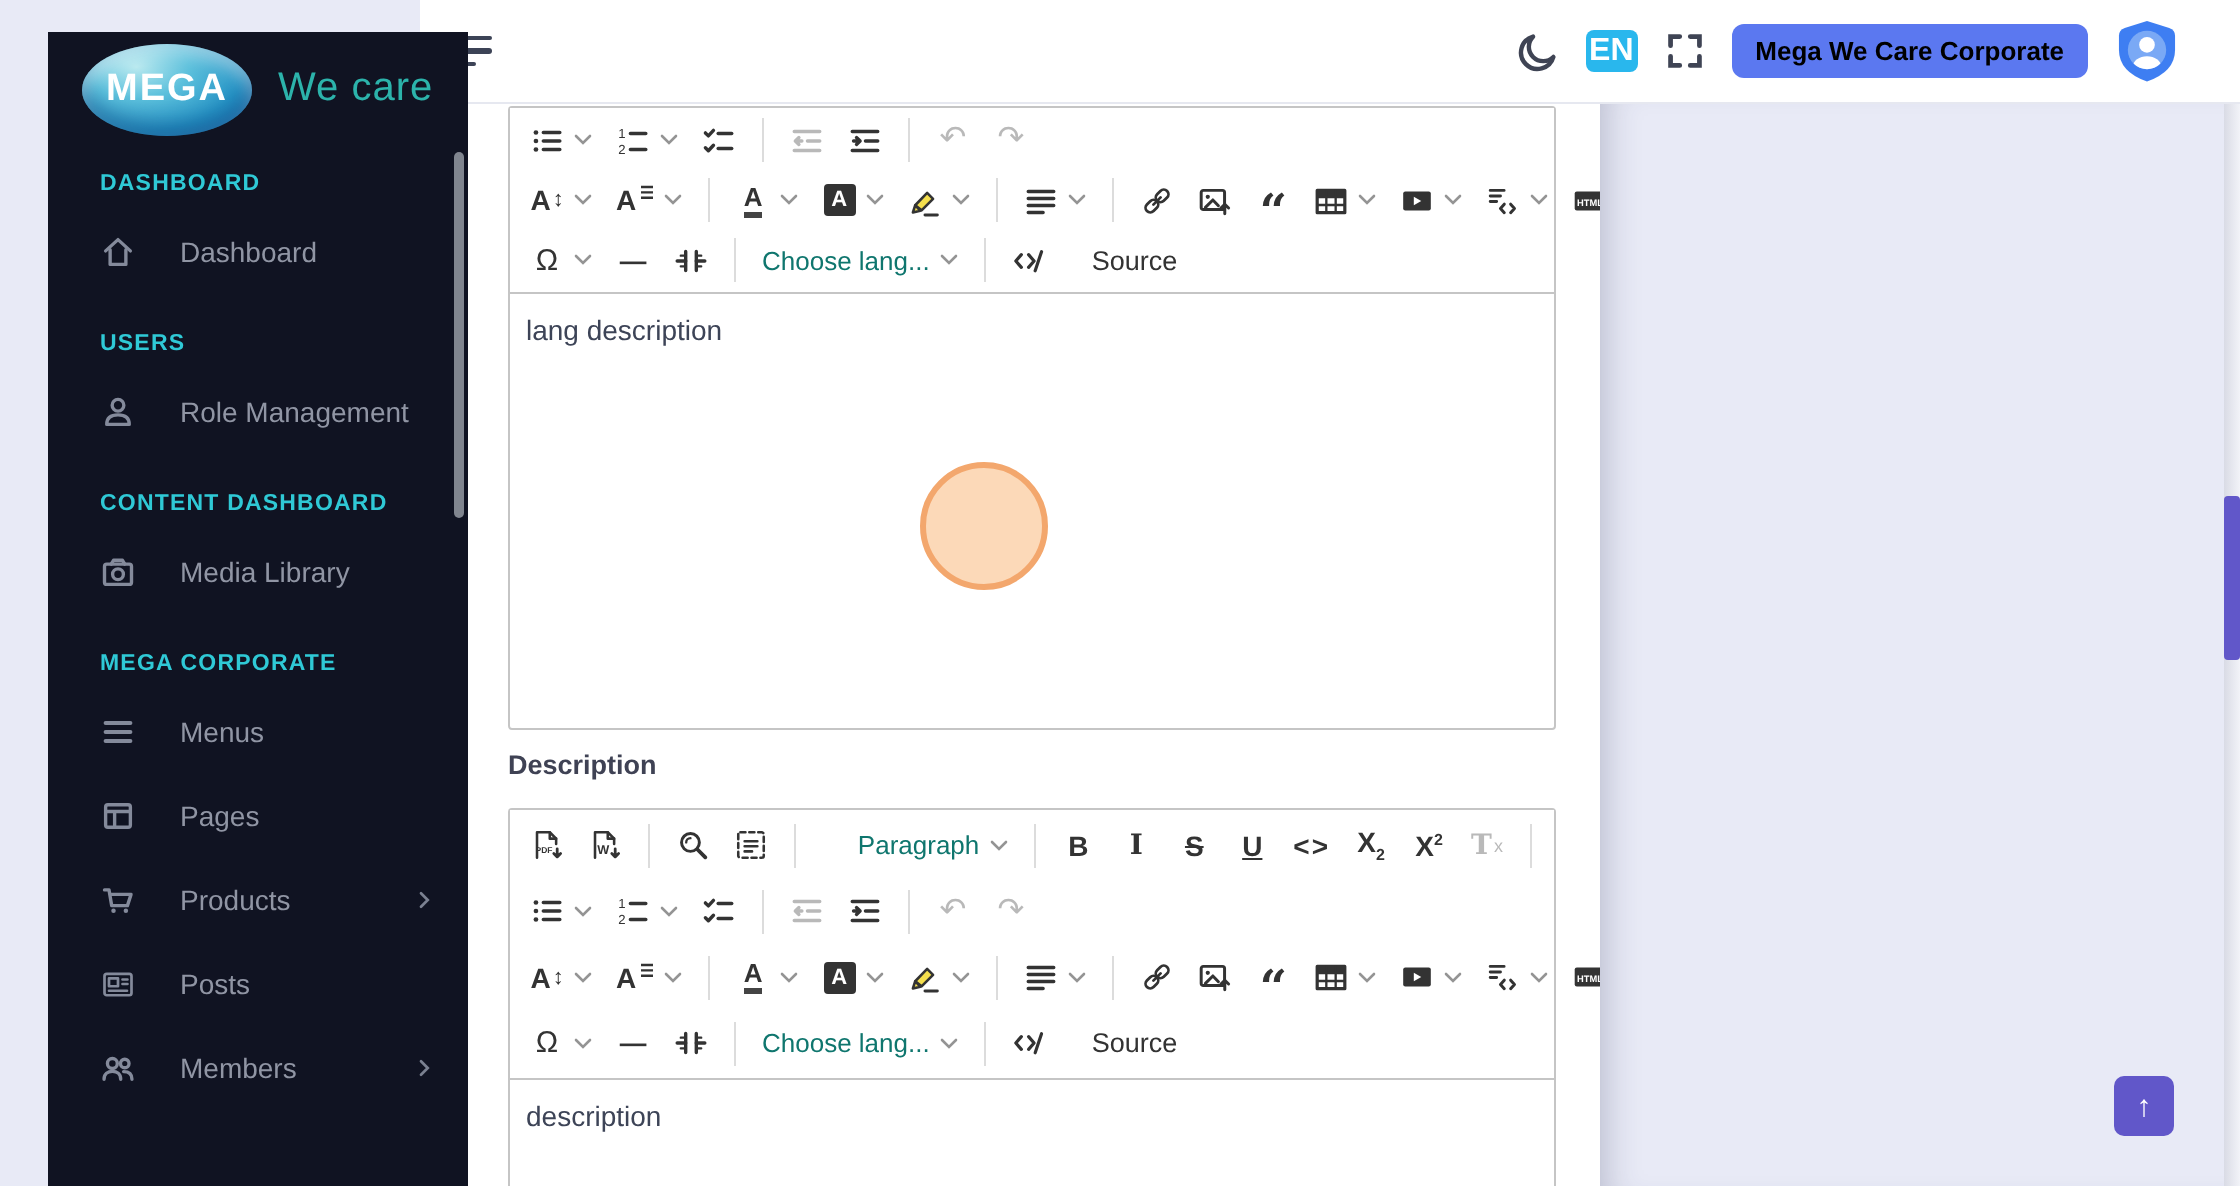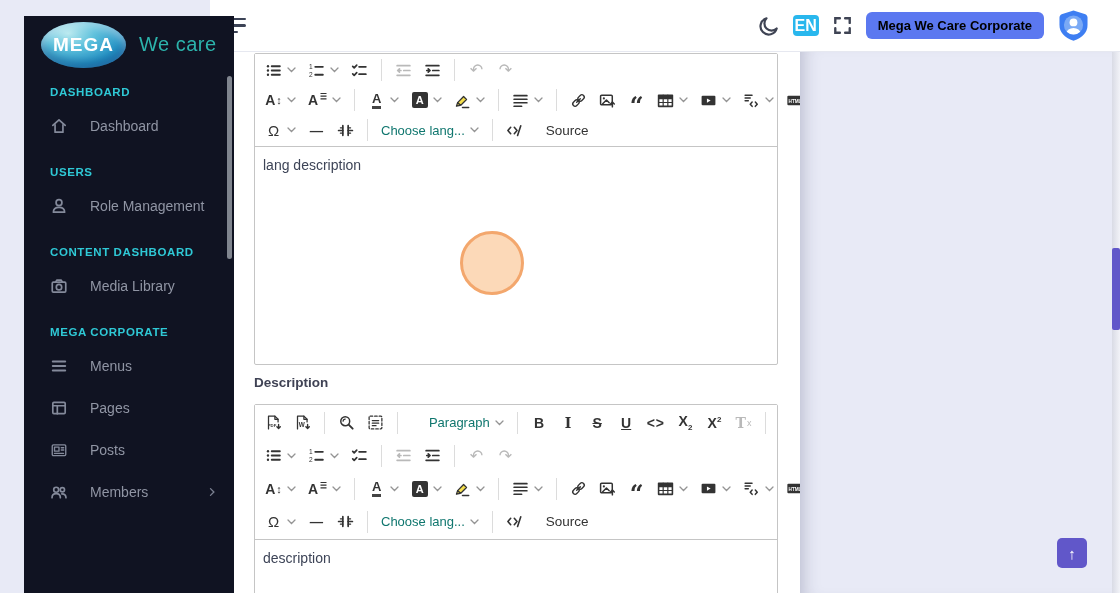--- a/index.html
+++ b/index.html
@@ -140,20 +140,35 @@
         <span class="nv-label">Menus</span>
       </div>
       <div class="nav-item">
         <span class="nv-ic">
           <svg width="17" height="17" viewBox="0 0 16 16" fill="none" stroke="currentColor" stroke-width="1.5" stroke-linecap="round" stroke-linejoin="round">
             <rect x="2.5" y="3" width="11" height="10" rx="1"></rect>
             <path d="M2.5 6 H13.5 M6.5 6 V13"></path>
           </svg>
         </span>
         <span class="nv-label">Pages</span>
+      </div>
+      <div class="nav-item">
+        <span class="nv-ic">
+          <svg width="17" height="17" viewBox="0 0 16 16" fill="none" stroke="currentColor" stroke-width="1.5" stroke-linecap="round" stroke-linejoin="round">
+            <path d="M2 3.5 H4 L5.2 10.5 H12.2 L13.8 5.5 H4.5"></path>
+            <circle cx="6" cy="12.8" r="1" fill="currentColor" stroke="none"></circle>
+            <circle cx="11.5" cy="12.8" r="1" fill="currentColor" stroke="none"></circle>
+          </svg>
+        </span>
+        <span class="nv-label">Products</span>
+        <span class="nv-chev">
+          <svg width="12" height="12" viewBox="0 0 16 16" fill="none" stroke="currentColor" stroke-width="1.8" stroke-linecap="round">
+            <path d="M6 3.5 L10.5 8 L6 12.5"></path>
+          </svg>
+        </span>
       </div>
       <div class="nav-item">
         <span class="nv-ic">
           <svg width="17" height="17" viewBox="0 0 16 16" fill="none" stroke="currentColor" stroke-width="1.2" stroke-linecap="round" stroke-linejoin="round">
             <rect x="2" y="3.5" width="12" height="9.5" rx="1"></rect>
             <rect x="4" y="5.5" width="4" height="3.5"></rect>
             <path d="M10 6 H12.2 M10 8 H12.2 M4 11 H12"></path>
           </svg>
         </span>
         <span class="nv-label">Posts</span>

